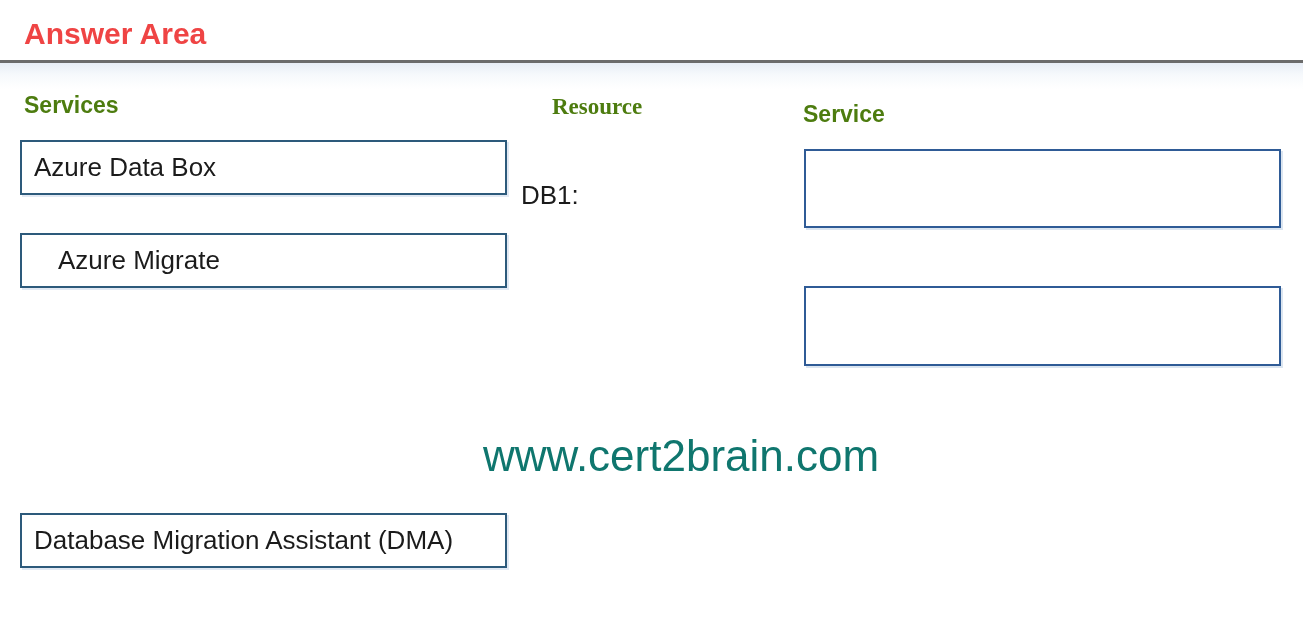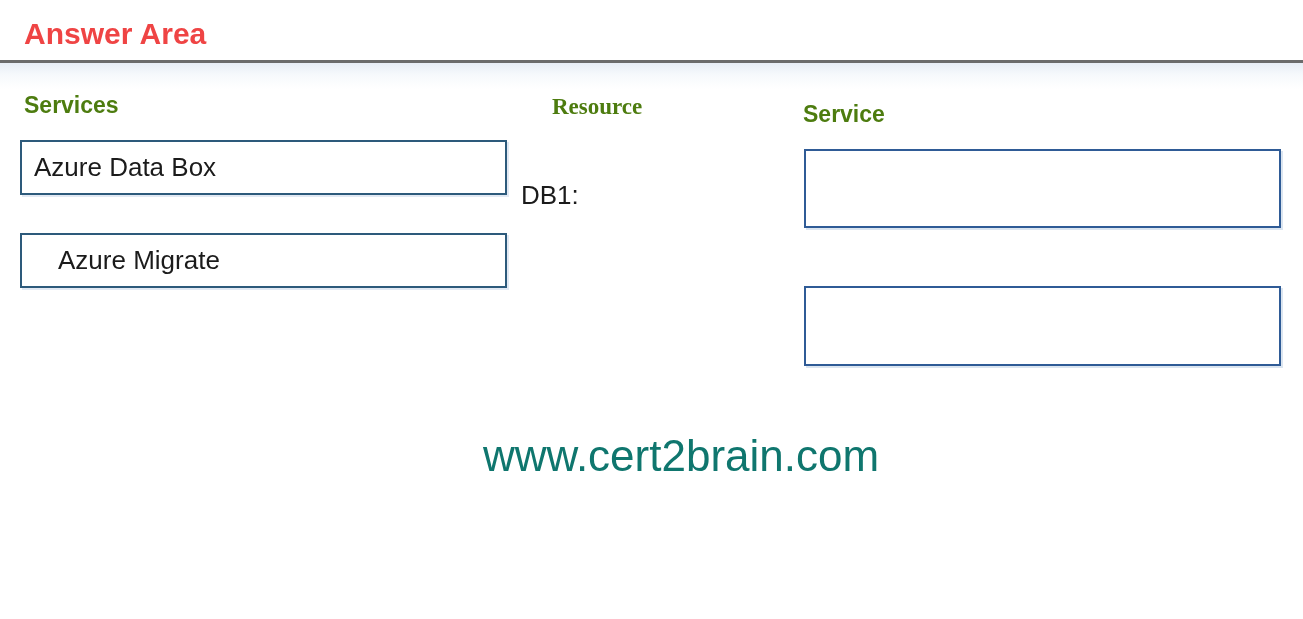--- a/index.html
+++ b/index.html
@@ -131,20 +131,23 @@
   <div class="opt-box opt-1">
     <span class="opt-label">Azure Data Box</span>
   </div>
 
   <div class="opt-box opt-2">
     <span class="opt-label">Azure Migrate</span>
   </div>
 
 
 
+  <div class="opt-box opt-5">
+    <span class="opt-label">Database Migration Assistant (DMA)</span>
+  </div>
 
   <div class="col-header resource-header">Resource</div>
 
   <div class="row-label row-label-1">DB1:</div>
 
 
   <div class="col-header service-header">Service</div>
 
   <div class="drop-box drop-box-1"></div>
 

